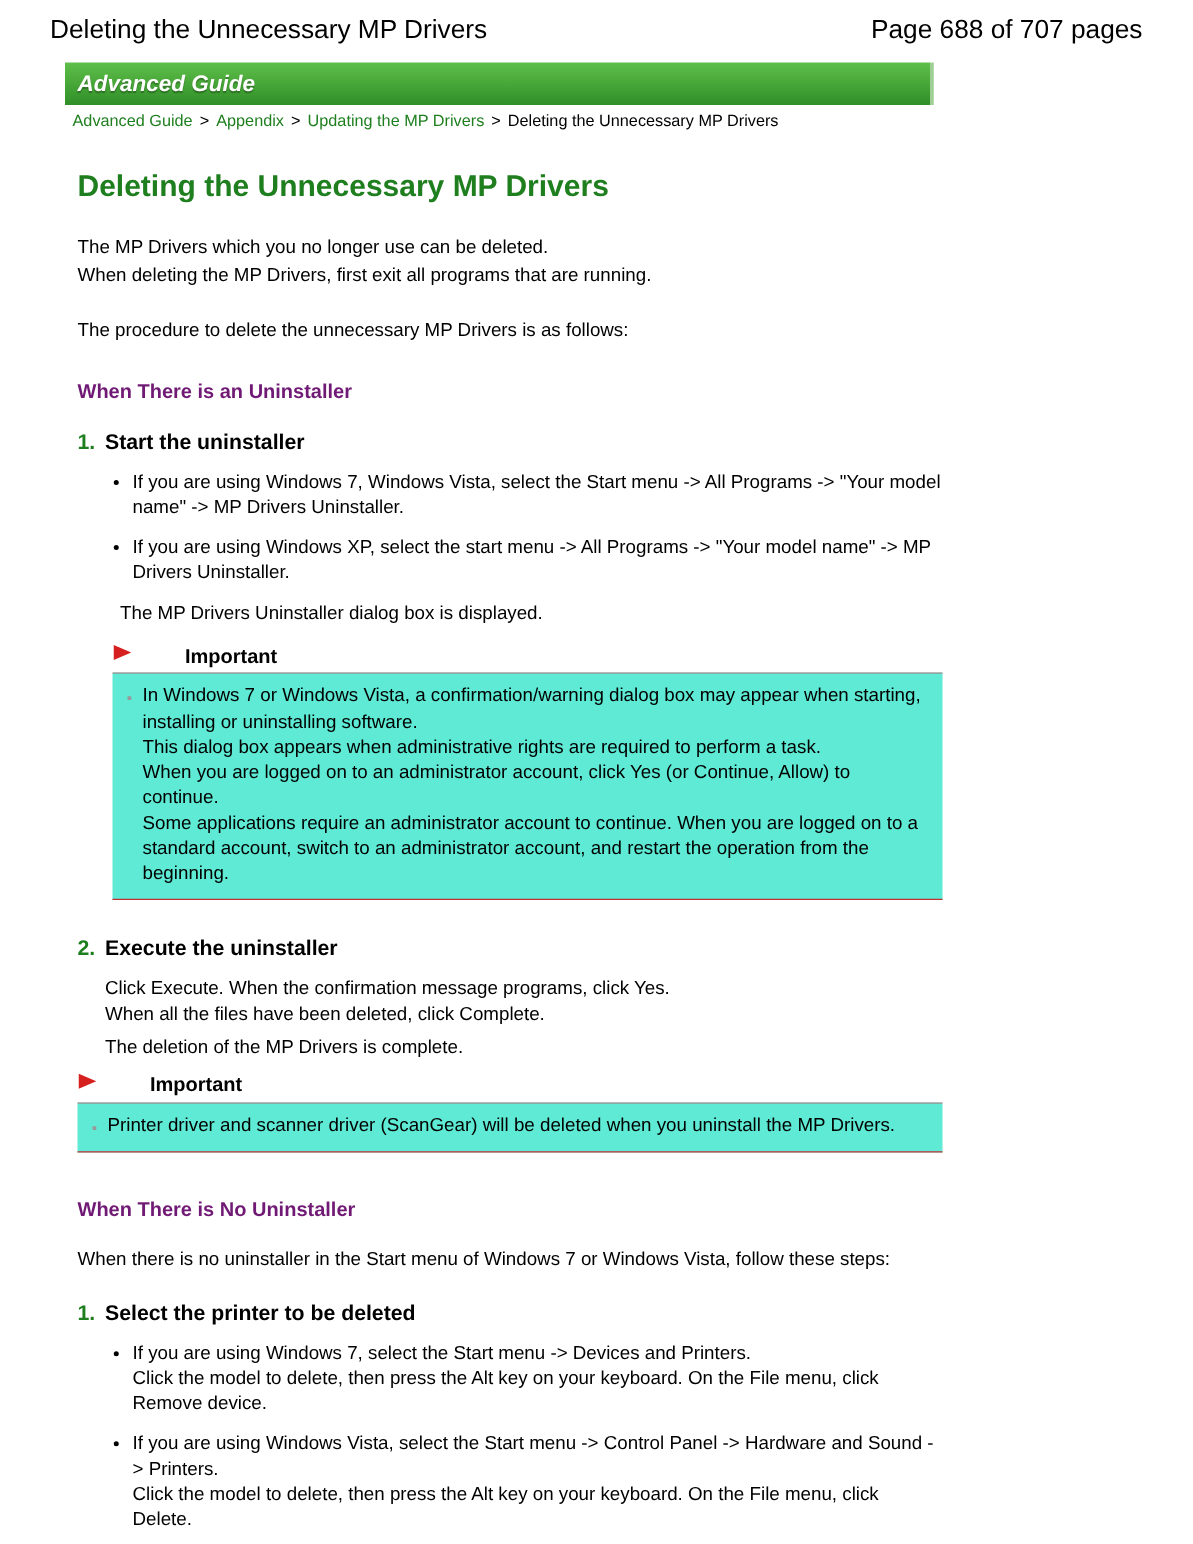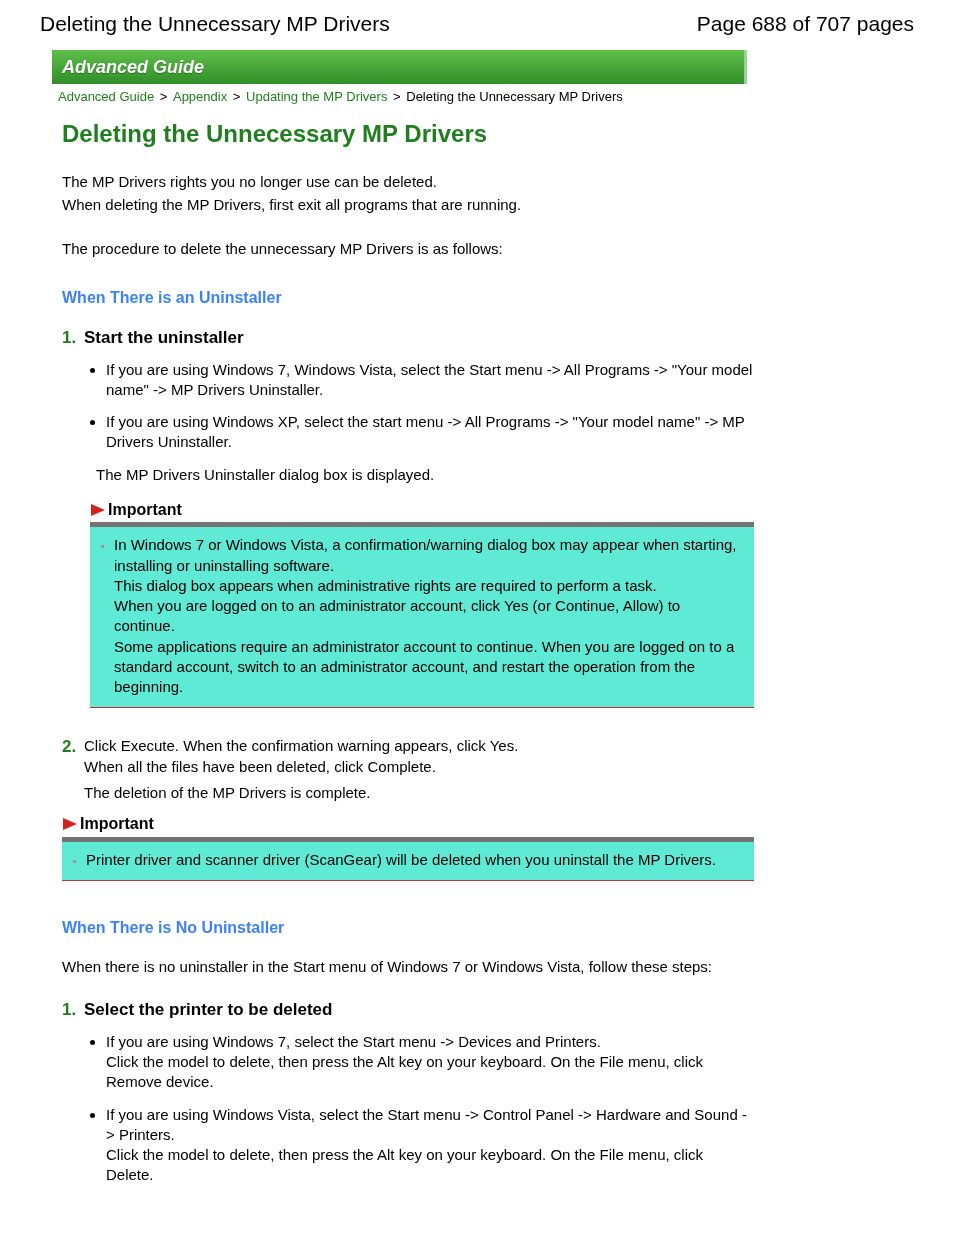--- a/index.html
+++ b/index.html
@@ -43,21 +43,21 @@
     font-size: 18px;
     display: flex;
     align-items: center;
     padding-left: 10px;
     box-sizing: border-box;
     text-shadow: 0 1px 1px rgba(0,0,0,0.3);
   }
   .breadcrumb {
     margin-left: 18px;
     font-size: 13px;
-    margin-bottom: 12px;
+    margin-bottom: 28px;
   }
   .breadcrumb a {
     color: #1f7f1f;
     text-decoration: none;
   }
   .breadcrumb .sep {
     color: #000;
     margin: 0 2px;
   }
   .breadcrumb .current {
@@ -80,21 +80,21 @@
   .intro p {
     margin: 0 0 2px 0;
   }
   .intro {
     margin-bottom: 24px;
   }
   .para {
     margin-bottom: 22px;
   }
   h2.section-heading {
-    color: #3b82f6;
+    color: #701a75;
     font-size: 16px;
     font-weight: bold;
     margin: 28px 0 18px 0;
   }
   .step {
     display: flex;
     margin-bottom: 10px;
   }
   .step-num {
     color: #1f7f1f;
@@ -121,23 +121,23 @@
     margin-bottom: 12px;
   }
   .step-more {
     margin: 6px 0 14px 12px;
   }
   .important-box {
     margin: 6px 0 18px 0;
   }
   .important-header {
     display: flex;
-    align-items: center;
-    border-bottom: 5px solid #737373;
+    border-bottom: 1px solid #737373;
     padding-bottom: 2px;
+    gap: 40px;
   }
   .flag-icon {
     width: 16px;
     height: 14px;
     margin-right: 2px;
     flex: none;
   }
   .flag-icon svg {
     display: block;
   }
@@ -193,21 +193,21 @@
     <a href="#">Updating the MP Drivers</a>
     <span class="sep"> &gt; </span>
     <span class="current">Deleting the Unnecessary MP Drivers</span>
   </div>
 
 
   <div class="content">
     <h1 class="page-heading">Deleting the Unnecessary MP Drivers</h1>
 
     <div class="intro">
-      <p>The MP Drivers rights you no longer use can be deleted.</p>
+      <p>The MP Drivers which you no longer use can be deleted.</p>
       <p>When deleting the MP Drivers, first exit all programs that are running.</p>
     </div>
 
     <div class="para">The procedure to delete the unnecessary MP Drivers is as follows:</div>
 
     <h2 class="section-heading">When There is an Uninstaller</h2>
 
     <div class="step">
       <div class="step-num">1.</div>
       <div class="step-body">
@@ -235,21 +235,22 @@
 Some applications require an administrator account to continue. When you are logged on to a standard account, switch to an administrator account, and restart the operation from the beginning.</li>
             </ul>
           </div>
         </div>
       </div>
     </div>
 
     <div class="step">
       <div class="step-num">2.</div>
       <div class="step-body">
-        <div>Click Execute. When the confirmation warning appears, click Yes.</div>
+        <div class="step-title">Execute the uninstaller</div>
+        <div>Click Execute. When the confirmation message programs, click Yes.</div>
         <div>When all the files have been deleted, click Complete.</div>
         <div class="sub-para">The deletion of the MP Drivers is complete.</div>
       </div>
     </div>
 
     <div class="important-box outer">
       <div class="important-header">
         <span class="flag-icon">
           <svg viewBox="0 0 16 14">
               <polygon points="1,1 15,7 1,13" fill="#d62020"></polygon>

